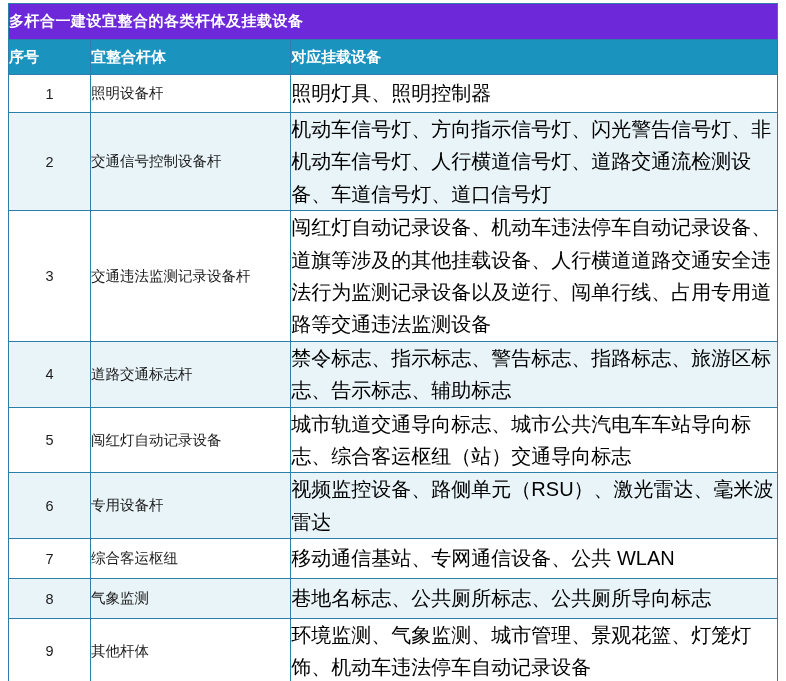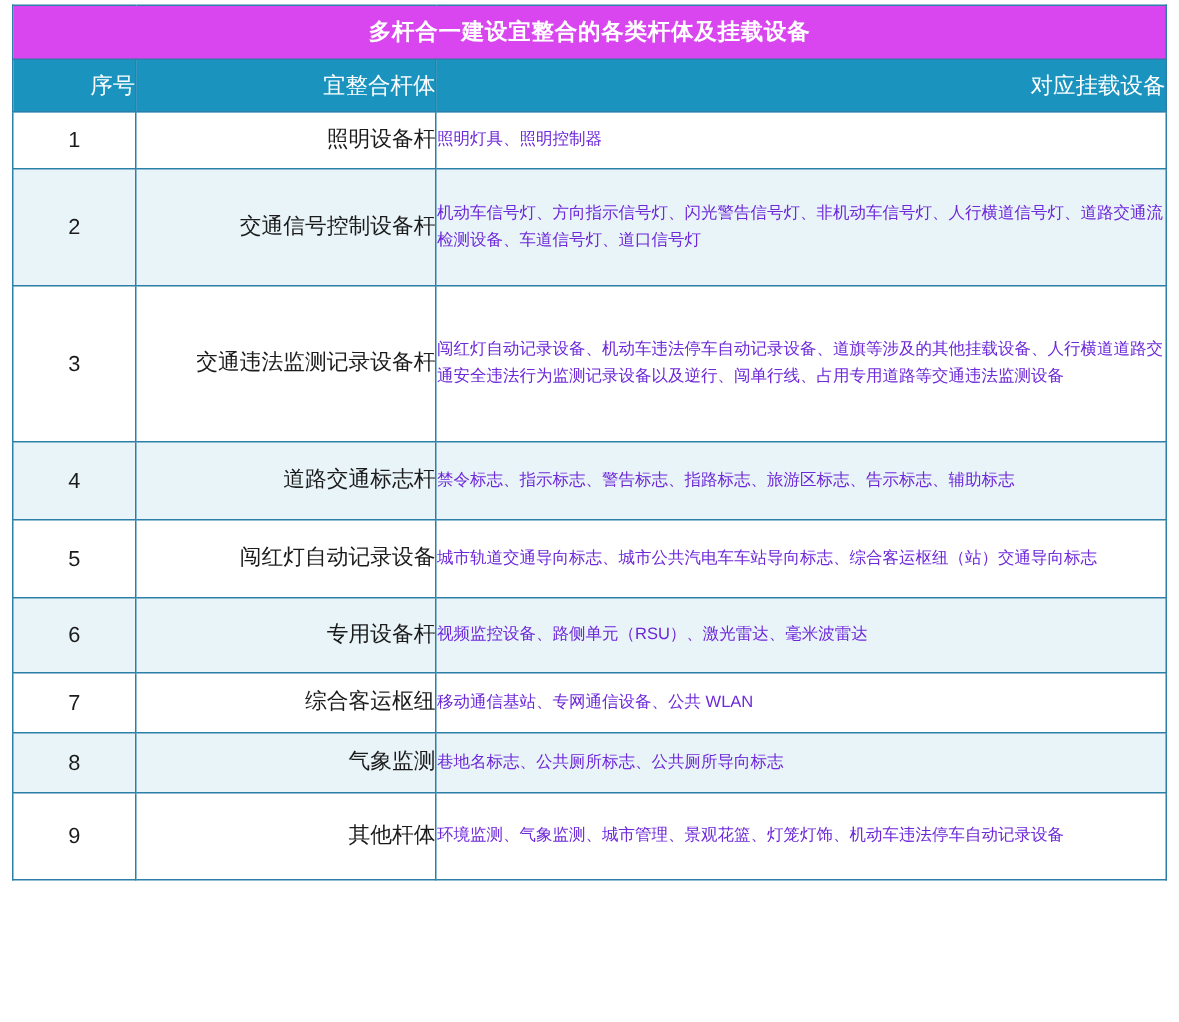--- a/index.html
+++ b/index.html
@@ -24,56 +24,55 @@
     width: 770px;
     border-collapse: collapse;
     table-layout: fixed;
     margin-top: 3px;
   }
   table.pole-table td, table.pole-table th {
     border: 1px solid #2b7fa8;
     padding: 0;
   }
   .title-cell {
-    background: #d946ef;
+    background: #6d28d9;
     color: #ffffff;
     font-size: 15px;
     font-weight: bold;
-    text-align: center;
     height: 35px;
     letter-spacing: 0.5px;
     margin-left: 40px;
   }
   .hdr-cell {
     background: #1a94bf;
     color: #ffffff;
     font-size: 15px;
-    font-weight: normal;
-    text-align: right;
+    font-weight: bold;
+    text-align: left;
     height: 34px;
   }
   .col-no { width: 82px; }
   .col-pole { width: 200px; }
   .col-dev { width: 486px; }
   .cell-no {
     text-align: center;
     font-size: 14.5px;
     color: #1b1b1b;
   }
   .cell-pole {
-    text-align: right;
+    text-align: left;
     font-size: 14.5px;
     color: #1b1b1b;
     padding: 6px 6px;
     line-height: 1.55;
   }
   .cell-dev {
     text-align: left;
-    font-size: 11px;
-    color: #6d28d9;
+    font-size: 20px;
+    color: #000000;
     padding: 7px 9px 7px 9px;
     line-height: 1.62;
   }
   tr.odd td { background: #ffffff; }
   tr.even td { background: #e9f4f9; }
 </style>
 </head>
 <body>
 
 <div class="page">

